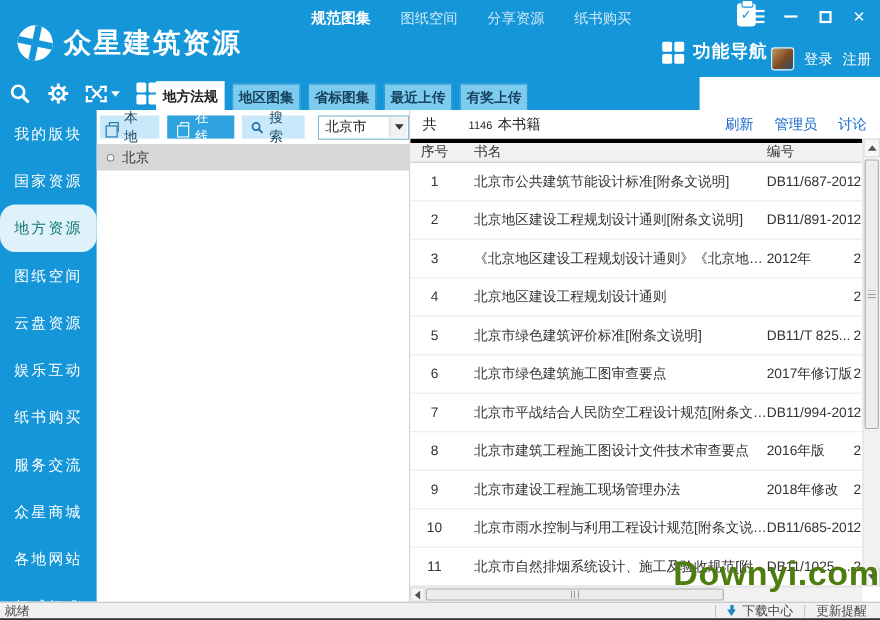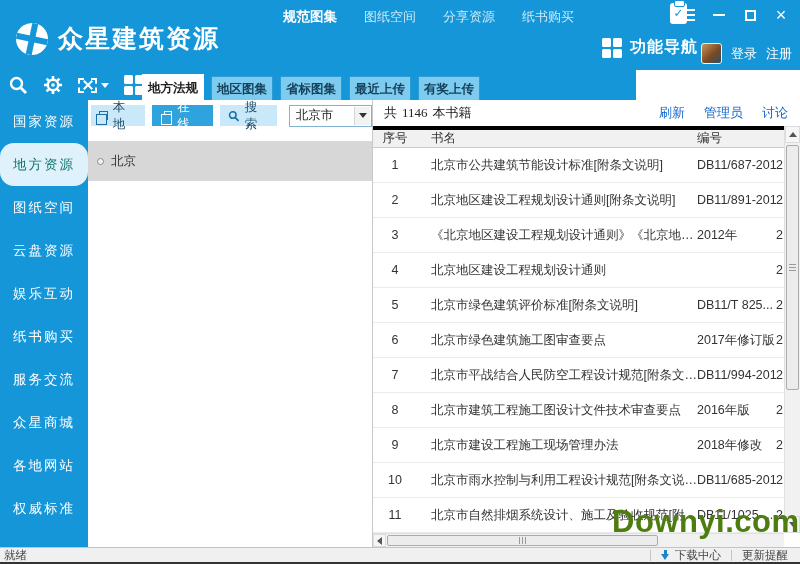--- a/index.html
+++ b/index.html
@@ -61,28 +61,28 @@
   .chip { height:21px; display:flex; align-items:center; gap:5px; padding:0 8px; background:#c9e9fa; color:#1c4b66; font-size:12.5px; cursor:pointer; }
   .chip .sq { position:relative; width:9px; height:9px; border:1.5px solid #1a6fa8; }
   .chip .sq::before { content:""; position:absolute; left:-4px; top:2px; width:9px; height:9px; border:1.5px solid #1a6fa8; background:#c9e9fa; }
   .chip.selected { background:#2fa3de; color:#fff; padding:0 12px; }
   .chip.selected .sq { border-color:#fff; }
   .chip.selected .sq::before { border-color:#fff; background:#2fa3de; }
   .mag-small { width:12px; height:12px; }
   .combo { position:relative; width:86px; height:22px; margin-left:5px; background:#fff; border:1px solid #7fb4d2; display:flex; align-items:center; padding-left:6px; font-size:12.5px; color:#222; cursor:pointer; }
   .combo .cbtn { position:absolute; right:1px; top:1px; bottom:1px; width:16px; background:#f2f2f2; border-left:1px solid #d5d5d5; display:flex; align-items:center; justify-content:center; }
   .combo .cbtn i { width:0; height:0; border-left:4px solid transparent; border-right:4px solid transparent; border-top:5px solid #333; }
-  .tree-row { margin-top:14px; height:40px; background:#d7d7d7; display:flex; align-items:center; gap:7px; padding-left:9px; font-size:12.5px; color:#333; cursor:pointer; }
+  .tree-row { margin-top:4px; height:24px; background:#d7d7d7; display:flex; align-items:center; gap:7px; padding-left:9px; font-size:12.5px; color:#333; cursor:pointer; }
   .tree-bullet { width:7px; height:7px; border:1px solid #8a8a8a; border-radius:50%; background:#f4f4f4; }
 
   
   .content { position:absolute; left:373px; top:100px; width:427px; height:447px; background:#fff; }
   .list-header { height:26px; display:flex; align-items:center; padding:0 12px 0 11px; }
   .count-text { font-size:13px; color:#222; display:flex; gap:5px; align-items:baseline; }
-  .count-num { font-family:Liberation Serif, serif; font-size:13px; }
+  .count-num { font-family:Liberation Sans, sans-serif; font-size:10px;margin-left:24px; }
   .hdr-links { margin-left:auto; display:flex; gap:19px; }
   .hdr-link { color:#1365cc; font-size:13px; cursor:pointer; }
   .grid { position:absolute; left:0; top:26px; right:16px; bottom:14px; overflow:hidden; }
   .thead { height:22px; display:flex; align-items:center; background:#f1f1f1; border-top:4px solid #000000; border-bottom:1px solid #cccccc; color:#333; font-size:12.5px; }
   .col-seq { width:44px; text-align:center; flex:none; }
   .col-title { flex:1; padding-left:14px; white-space:nowrap; overflow:hidden; text-overflow:ellipsis; }
   .col-code { width:79px; flex:none; white-space:nowrap; overflow:hidden; }
   .col-extra { width:8px; flex:none; overflow:hidden; white-space:nowrap; }
   .trow { height:35px; display:flex; align-items:center; border-bottom:1px solid #ebebeb; color:#333; font-size:12.5px; cursor:pointer; }
 
@@ -213,20 +213,21 @@
     <div class="tabs">
         <span class="tab active">地方法规</span>
         <span class="tab">地区图集</span>
         <span class="tab">省标图集</span>
         <span class="tab">最近上传</span>
         <span class="tab">有奖上传</span>
       </div>
   </div>
 
   <aside class="sidebar">
+      <div class="side-item">我的版块</div>
       <div class="side-item">国家资源</div>
       <div class="side-item selected">地方资源</div>
       <div class="side-item">图纸空间</div>
       <div class="side-item">云盘资源</div>
       <div class="side-item">娱乐互动</div>
       <div class="side-item">纸书购买</div>
       <div class="side-item">服务交流</div>
       <div class="side-item">众星商城</div>
       <div class="side-item">各地网站</div>
       <div class="side-item">权威标准</div>

